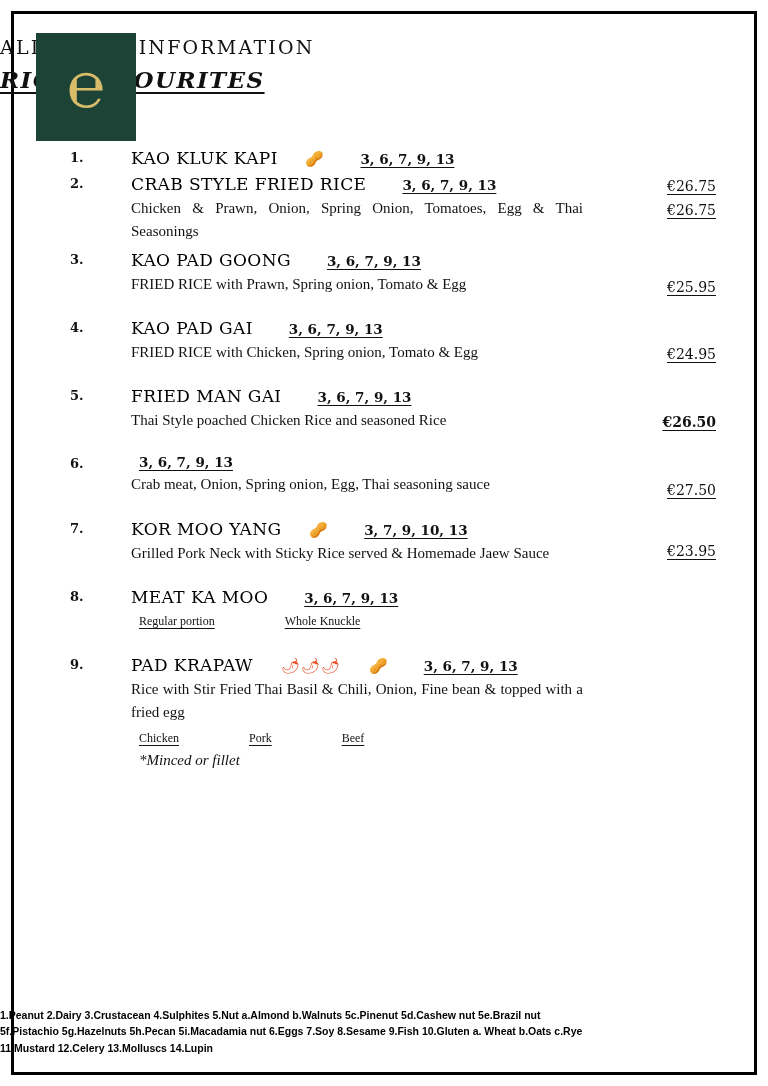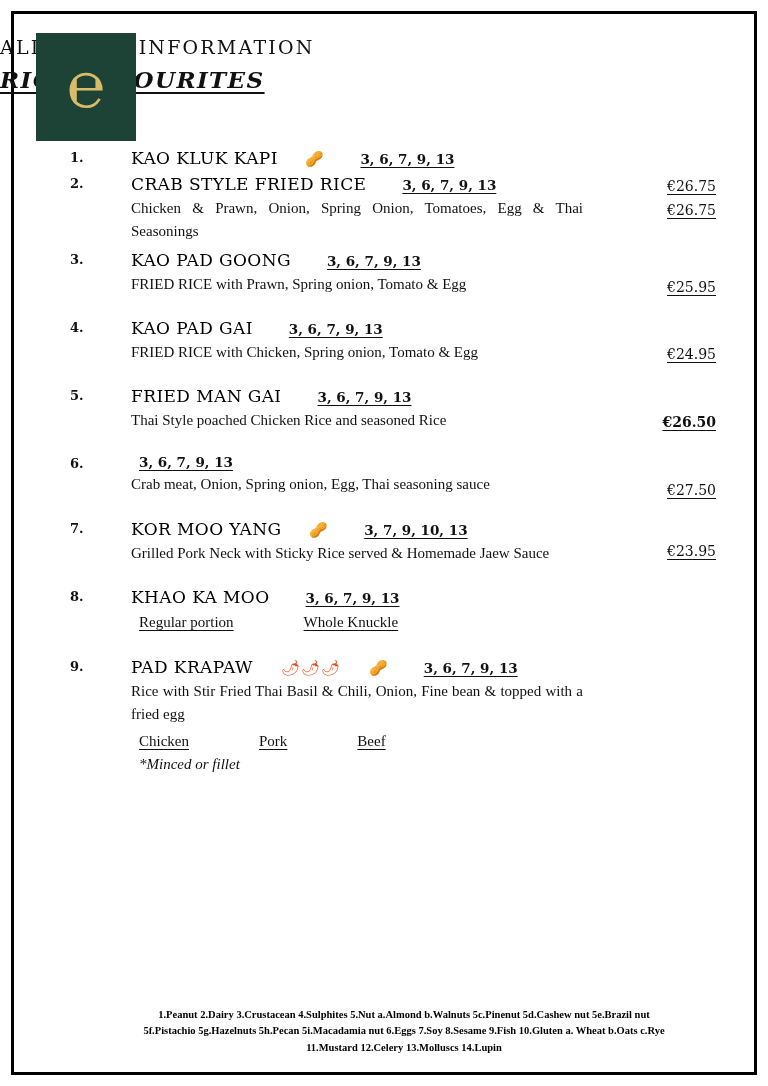--- a/index.html
+++ b/index.html
@@ -143,44 +143,42 @@
     white-space: nowrap;
   }
   .options {
     margin-top: 7px;
     display: flex;
     gap: 52px;
     padding-left: 8px;
   }
   .option {
     font-family: "Liberation Serif", serif;
-    font-size: 15px;
+    font-size: 12px;
     text-decoration: underline;
     text-underline-offset: 3px;
     padding-right: 18px;
   }
   .note {
     font-family: "Liberation Serif", serif;
     font-size: 15px;
     font-style: italic;
     margin-top: 6px;
     padding-left: 8px;
   }
   .footer {
     position: absolute;
     left: 0;
     right: 0;
     bottom: 30px;
-    text-align: center;
-    font-family: Liberation Serif, serif;
+    font-family: Liberation Sans, sans-serif;
     font-size: 10.5px;
     font-weight: bold;
     line-height: 1.55;
     color: #000;
-    padding-left: 40px;
   }
 </style>
 </head>
 <body>
 
 <div class="page">
   <div class="border-outer"></div>
 
   <div class="logo-box">
     <span class="logo-glyph">℮</span>
@@ -274,21 +272,21 @@
         </div>
         <div class="desc">Grilled Pork Neck with Sticky Rice served &amp; Homemade Jaew Sauce</div>
       </div>
       <div class="price" style="top:12px;margin-top:12px;">€23.95</div>
     </div>
 
     <div class="item" style="margin-bottom:26px;">
       <div class="item-num">8.</div>
       <div class="item-body">
         <div class="title-row">
-          <span class="item-title">KHAO KA MOO</span>
+          <span class="item-title">MEAT KA MOO</span>
           <span class="allergens">3, 6, 7, 9, 13</span>
         </div>
         <div class="options">
           <span class="option">Regular portion</span>
           <span class="option">Whole Knuckle</span>
         </div>
       </div>
     </div>
 
     <div class="item">

